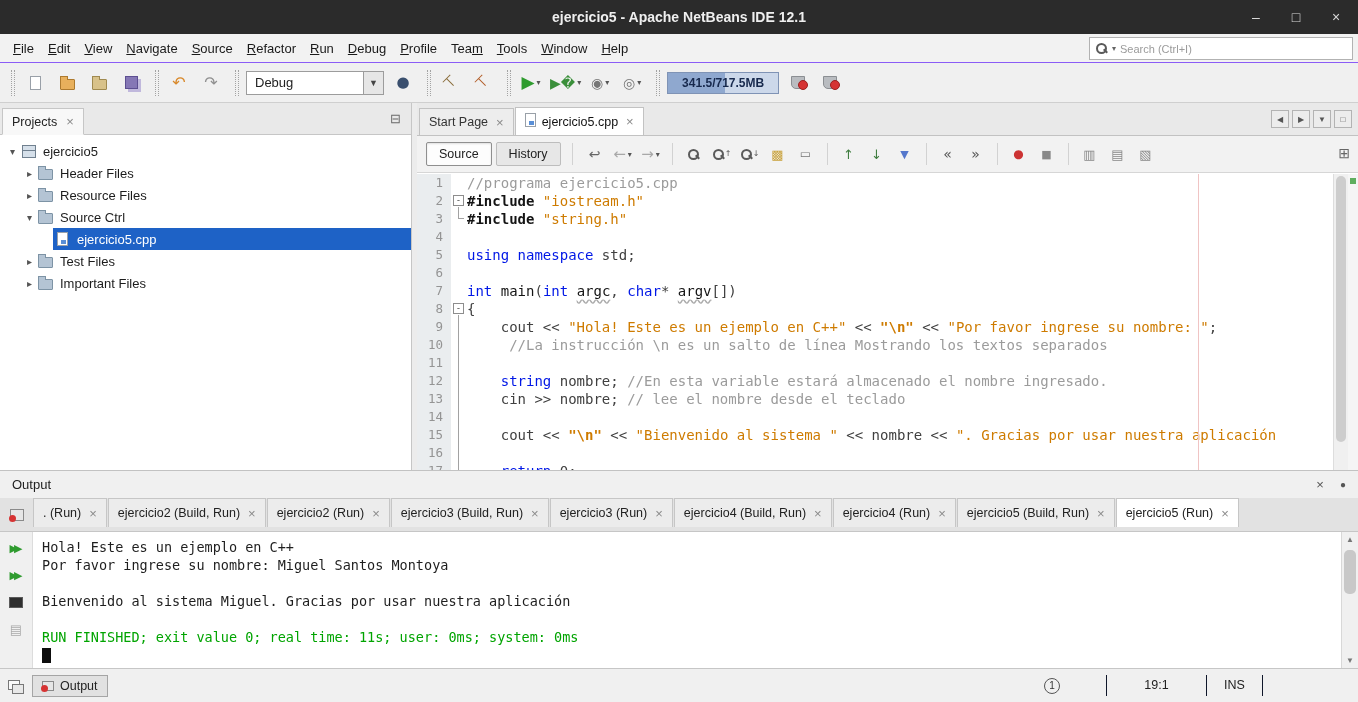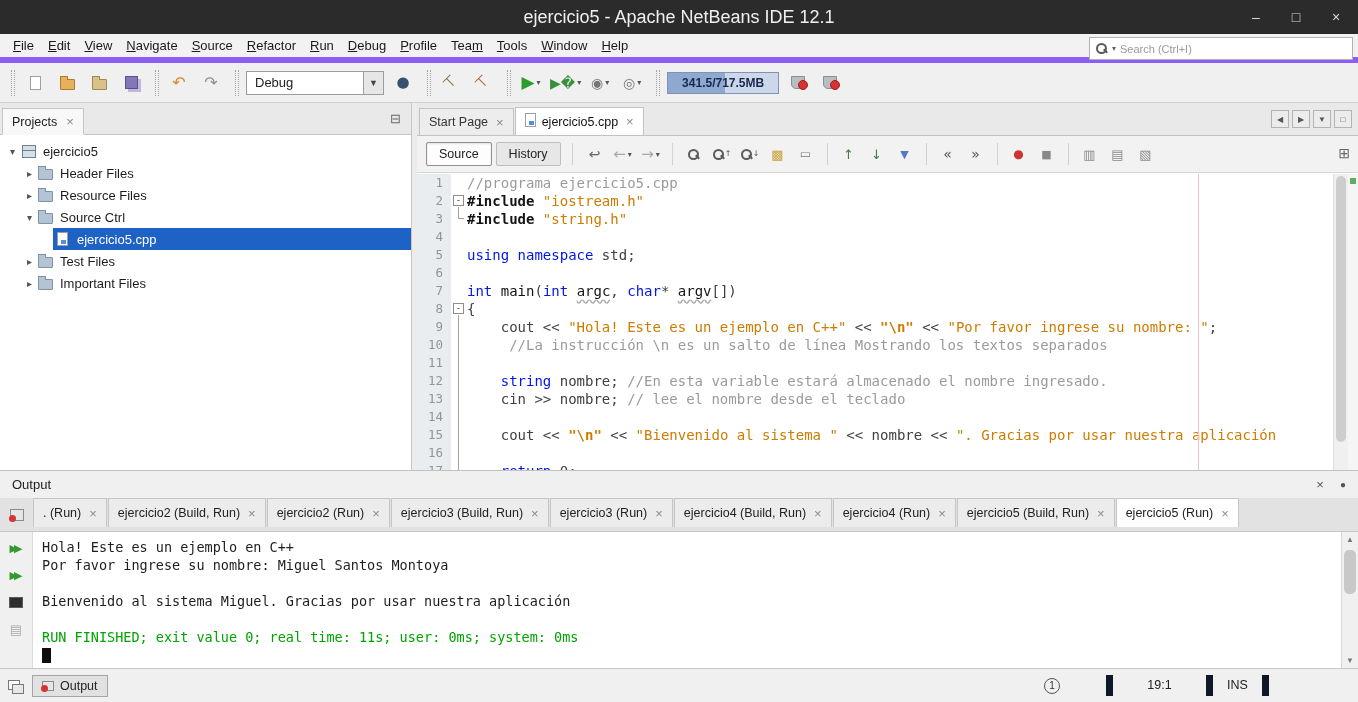--- a/index.html
+++ b/index.html
@@ -2,26 +2,26 @@
 <html><head>
 <meta charset="utf-8">
 <style>
 *{box-sizing:border-box;margin:0;padding:0}
 html,body{width:1358px;height:702px}
 body{font-family:"Liberation Sans",sans-serif;background:#777;overflow:hidden}
 .window{position:relative;width:1358px;height:702px;background:#f0f0f0;overflow:hidden}
 
 
 .titlebar{position:absolute;top:0;left:0;width:100%;height:34px;background:#2b2b2b;display:flex;align-items:center;justify-content:center}
-.titlebar .title{color:#efefef;font-size:18px;font-weight:normal}
+.titlebar .title{color:#efefef;font-size:14px;font-weight:bold}
 .win-controls{position:absolute;right:14px;top:0;height:100%;display:flex;align-items:center;gap:24px}
 .win-btn{color:#d8d8d8;font-size:14px;width:16px;text-align:center}
 
 
-.menubar{position:absolute;top:34px;left:0;width:100%;height:29px;background:#f2f2f2;border-bottom:6px solid #8b5cf6;display:flex;align-items:center;padding:0 6px;font-size:13px;color:#1a1a1a}
+.menubar{position:absolute;top:34px;left:0;width:100%;height:29px;background:#f2f2f2;border-bottom:1px solid #8b5cf6;display:flex;align-items:center;padding:0 6px;font-size:13px;color:#1a1a1a}
 .menu-item{padding:4px 7px;white-space:nowrap}
 .menu-item u{text-decoration:underline}
 .searchbox{position:absolute;right:5px;top:3px;width:264px;height:23px;background:#fff;border:1px solid #b2b2b2;display:flex;align-items:center;padding:0 5px;gap:4px}
 .searchbox input{border:none;outline:none;flex:1;font-size:11px;color:#444;font-family:"Liberation Sans",sans-serif;background:transparent}
 .searchbox input::placeholder{color:#9b9b9b}
 .mini-dd{font-size:8px;color:#666}
 
 
 .toolbar{position:absolute;top:63px;left:0;width:100%;height:40px;background:#f0f0f0;border-bottom:1px solid #cfcfcf;display:flex;align-items:center;padding:0 4px;overflow:hidden}
 .grip{width:4px;height:26px;border-left:1px dotted #a3a3a3;border-right:1px dotted #a3a3a3;margin:0 7px;flex:none}
@@ -122,21 +122,21 @@
 .out-scroll{position:absolute;right:0;top:0;bottom:0;width:17px;background:#f0f0f0;border-left:1px solid #d8d8d8}
 .out-scroll .arr{position:absolute;left:0;width:100%;text-align:center;font-size:8px;color:#777}
 .out-scroll .thumb{position:absolute;left:2px;right:2px;top:18px;height:44px;background:#c8c8c8;border-radius:5px}
 
 
 .statusbar{position:absolute;top:668px;left:0;width:100%;height:34px;background:#f0f0f0;border-top:1px solid #c6c6c6;display:flex;align-items:center;font-size:12.5px;color:#222}
 .sb-left-icon{margin-left:8px}
 .sb-out-btn{margin-left:12px;display:flex;align-items:center;gap:6px;padding:3px 9px;border:1px solid #a5a5a5;background:#e1e1e1}
 .sb-right{margin-left:auto;display:flex;align-items:center;height:100%}
 .notif-circle{width:16px;height:16px;border:1.5px solid #555;border-radius:50%;display:flex;align-items:center;justify-content:center;font-size:10px;color:#333;margin-right:46px}
-.sb-cell{border-left:7px solid #0f172a;height:64%;display:flex;align-items:center;justify-content:center}
+.sb-cell{border-left:1px solid #0f172a;height:64%;display:flex;align-items:center;justify-content:center}
 .sb-caret{width:100px}
 .sb-ins{width:56px}
 .sb-blank{width:96px}
 </style>
 </head>
 <body>
 
 <div class="window">
 
   <div class="titlebar">

